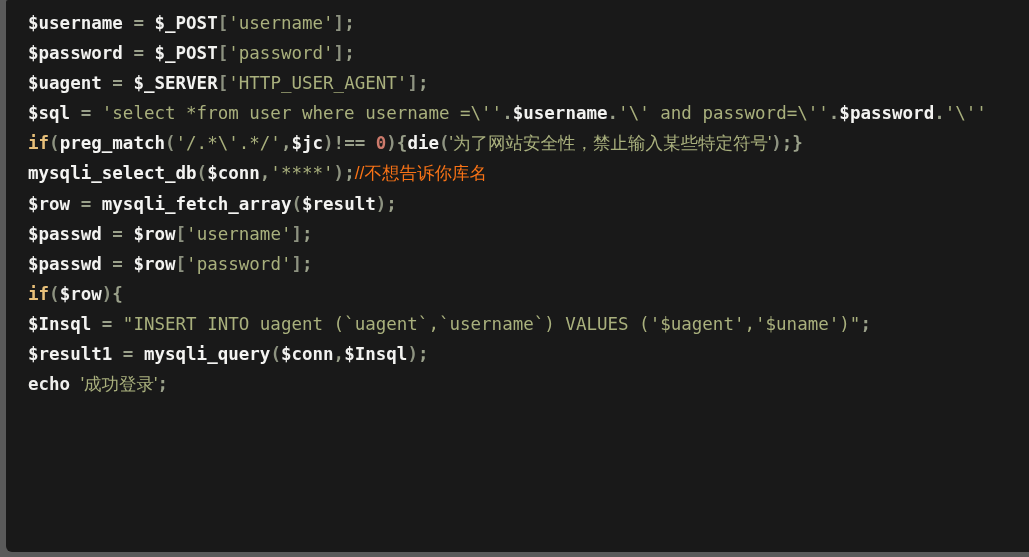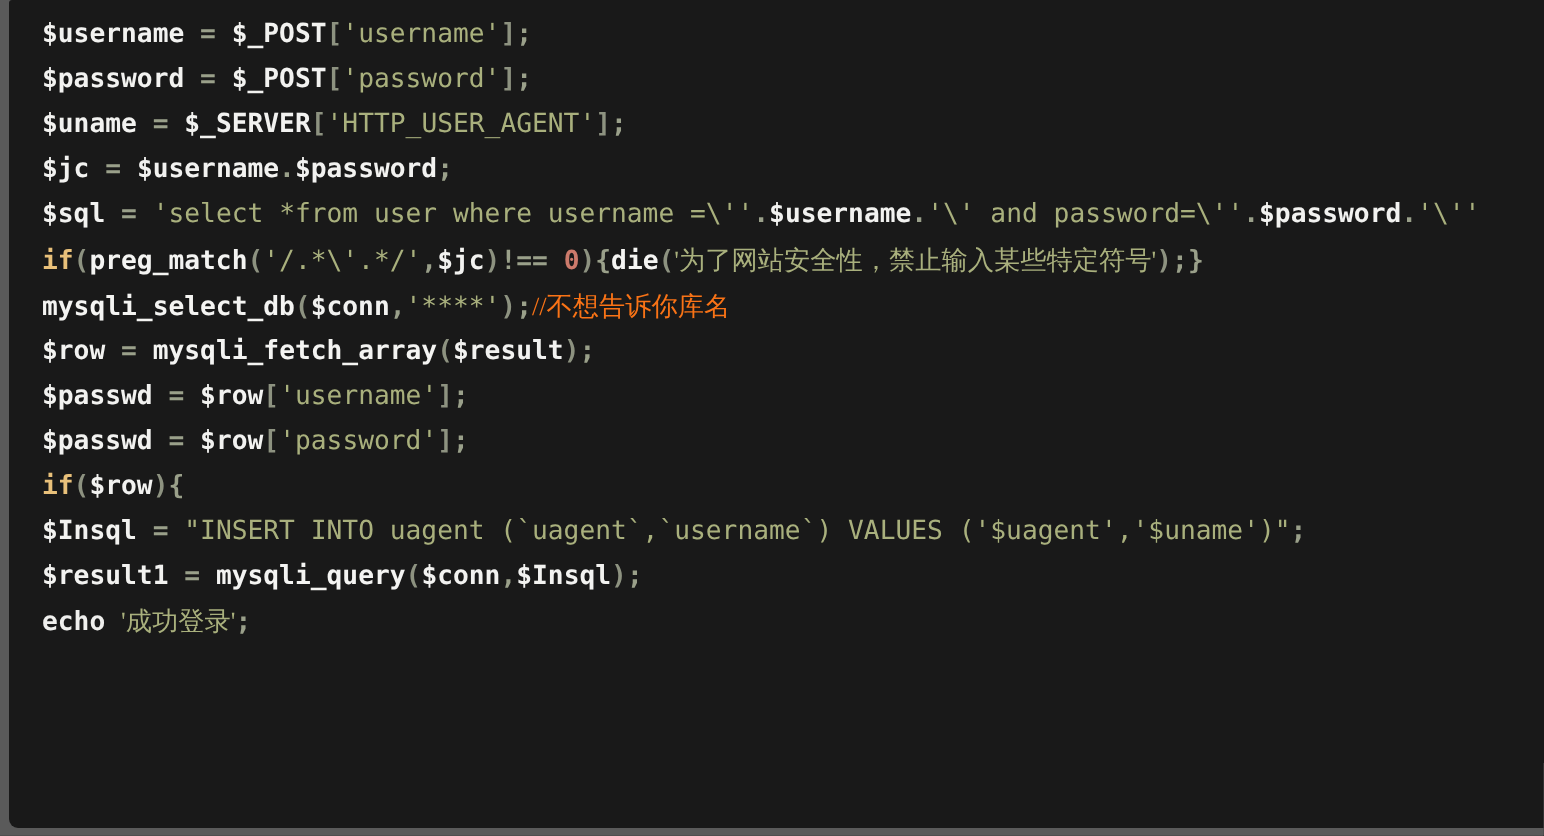--- a/index.html
+++ b/index.html
@@ -51,32 +51,31 @@
   .t-fn       { color: #f4f4f2; font-weight: bold; }
   .t-op       { color: #9aa08a; font-weight: bold; }
   .t-punc     { color: #9aa08a; font-weight: bold; }
   .t-brk      { color: #8d9280; font-weight: bold; }
   .t-str      { color: #a9b07d; font-weight: normal; }
   .t-kw       { color: #e8c07a; font-weight: bold; }
   .t-echo     { color: #efefed; font-weight: bold; margin-top: 44px; }
   .t-num      { color: #cc7a6b; font-weight: bold; }
   .t-com      { color: #f97316; font-weight: normal; }
   .t-plain    { color: #f2f2f0; font-weight: bold; }
-  .t-cjk      { font-family: Liberation Serif, serif; margin-top: 20px; }
+  .t-cjk      { font-family: Liberation Sans, sans-serif; margin-top: 20px; }
 </style>
 </head>
 <body>
 
 <div id="code-frame">
   <div id="code-surface">
     <div id="code-lines">
         <div class="code-line"><span class="t-var">$username</span><span class="t-plain"> </span><span class="t-op">=</span><span class="t-plain"> </span><span class="t-var">$_POST</span><span class="t-brk">[</span><span class="t-str">'username'</span><span class="t-brk">]</span><span class="t-punc">;</span></div>
         <div class="code-line"><span class="t-var">$password</span><span class="t-plain"> </span><span class="t-op">=</span><span class="t-plain"> </span><span class="t-var">$_POST</span><span class="t-brk">[</span><span class="t-str">'password'</span><span class="t-brk">]</span><span class="t-punc">;</span></div>
-        <div class="code-line"><span class="t-var">$uname</span><span class="t-plain"> </span><span class="t-op">=</span><span class="t-plain"> </span><span class="t-var">$_SERVER</span><span class="t-brk">[</span><span class="t-str">'HTTP_USER_AGENT'</span><span class="t-brk">]</span><span class="t-punc">;</span></div>
-        <div class="code-line"><span class="t-var">$jc</span><span class="t-plain"> </span><span class="t-op">=</span><span class="t-plain"> </span><span class="t-var">$username</span><span class="t-punc">.</span><span class="t-var">$password</span><span class="t-punc">;</span></div>
+        <div class="code-line"><span class="t-var">$uagent</span><span class="t-plain"> </span><span class="t-op">=</span><span class="t-plain"> </span><span class="t-var">$_SERVER</span><span class="t-brk">[</span><span class="t-str">'HTTP_USER_AGENT'</span><span class="t-brk">]</span><span class="t-punc">;</span></div>
         <div class="code-line"><span class="t-var">$sql</span><span class="t-plain"> </span><span class="t-op">=</span><span class="t-plain"> </span><span class="t-str">'select *from user where username =\''</span><span class="t-punc">.</span><span class="t-var">$username</span><span class="t-punc">.</span><span class="t-str">'\' and password=\''</span><span class="t-punc">.</span><span class="t-var">$password</span><span class="t-punc">.</span><span class="t-str">'\''</span></div>
         <div class="code-line"><span class="t-kw">if</span><span class="t-brk">(</span><span class="t-fn">preg_match</span><span class="t-brk">(</span><span class="t-str">'/.*\'.*/'</span><span class="t-punc">,</span><span class="t-var">$jc</span><span class="t-brk">)</span><span class="t-op">!==</span><span class="t-plain"> </span><span class="t-num">0</span><span class="t-brk">)</span><span class="t-punc">{</span><span class="t-fn">die</span><span class="t-brk">(</span><span class="t-str t-cjk">'为了网站安全性，禁止输入某些特定符号'</span><span class="t-brk">)</span><span class="t-punc">;</span><span class="t-punc">}</span></div>
         <div class="code-line"><span class="t-fn">mysqli_select_db</span><span class="t-brk">(</span><span class="t-var">$conn</span><span class="t-punc">,</span><span class="t-str">'****'</span><span class="t-brk">)</span><span class="t-punc">;</span><span class="t-com t-cjk">//不想告诉你库名</span></div>
         <div class="code-line"><span class="t-var">$row</span><span class="t-plain"> </span><span class="t-op">=</span><span class="t-plain"> </span><span class="t-fn">mysqli_fetch_array</span><span class="t-brk">(</span><span class="t-var">$result</span><span class="t-brk">)</span><span class="t-punc">;</span></div>
         <div class="code-line"><span class="t-var">$passwd</span><span class="t-plain"> </span><span class="t-op">=</span><span class="t-plain"> </span><span class="t-var">$row</span><span class="t-brk">[</span><span class="t-str">'username'</span><span class="t-brk">]</span><span class="t-punc">;</span></div>
         <div class="code-line"><span class="t-var">$passwd</span><span class="t-plain"> </span><span class="t-op">=</span><span class="t-plain"> </span><span class="t-var">$row</span><span class="t-brk">[</span><span class="t-str">'password'</span><span class="t-brk">]</span><span class="t-punc">;</span></div>
         <div class="code-line"><span class="t-kw">if</span><span class="t-brk">(</span><span class="t-var">$row</span><span class="t-brk">)</span><span class="t-punc">{</span></div>
         <div class="code-line"><span class="t-var">$Insql</span><span class="t-plain"> </span><span class="t-op">=</span><span class="t-plain"> </span><span class="t-str">"INSERT INTO uagent (`uagent`,`username`) VALUES ('$uagent','$uname')"</span><span class="t-punc">;</span></div>
         <div class="code-line"><span class="t-var">$result1</span><span class="t-plain"> </span><span class="t-op">=</span><span class="t-plain"> </span><span class="t-fn">mysqli_query</span><span class="t-brk">(</span><span class="t-var">$conn</span><span class="t-punc">,</span><span class="t-var">$Insql</span><span class="t-brk">)</span><span class="t-punc">;</span></div>
         <div class="code-line"><span class="t-echo">echo</span><span class="t-plain"> </span><span class="t-str t-cjk">'成功登录'</span><span class="t-punc">;</span></div>

